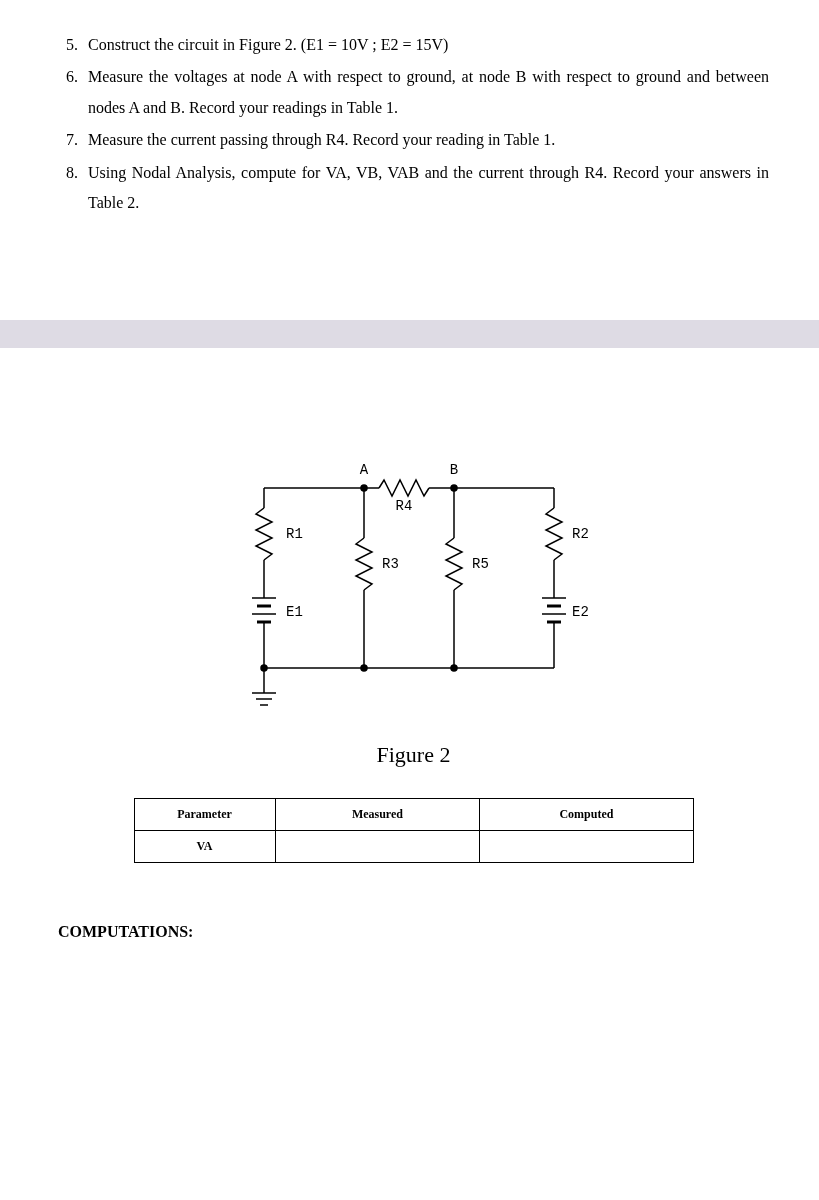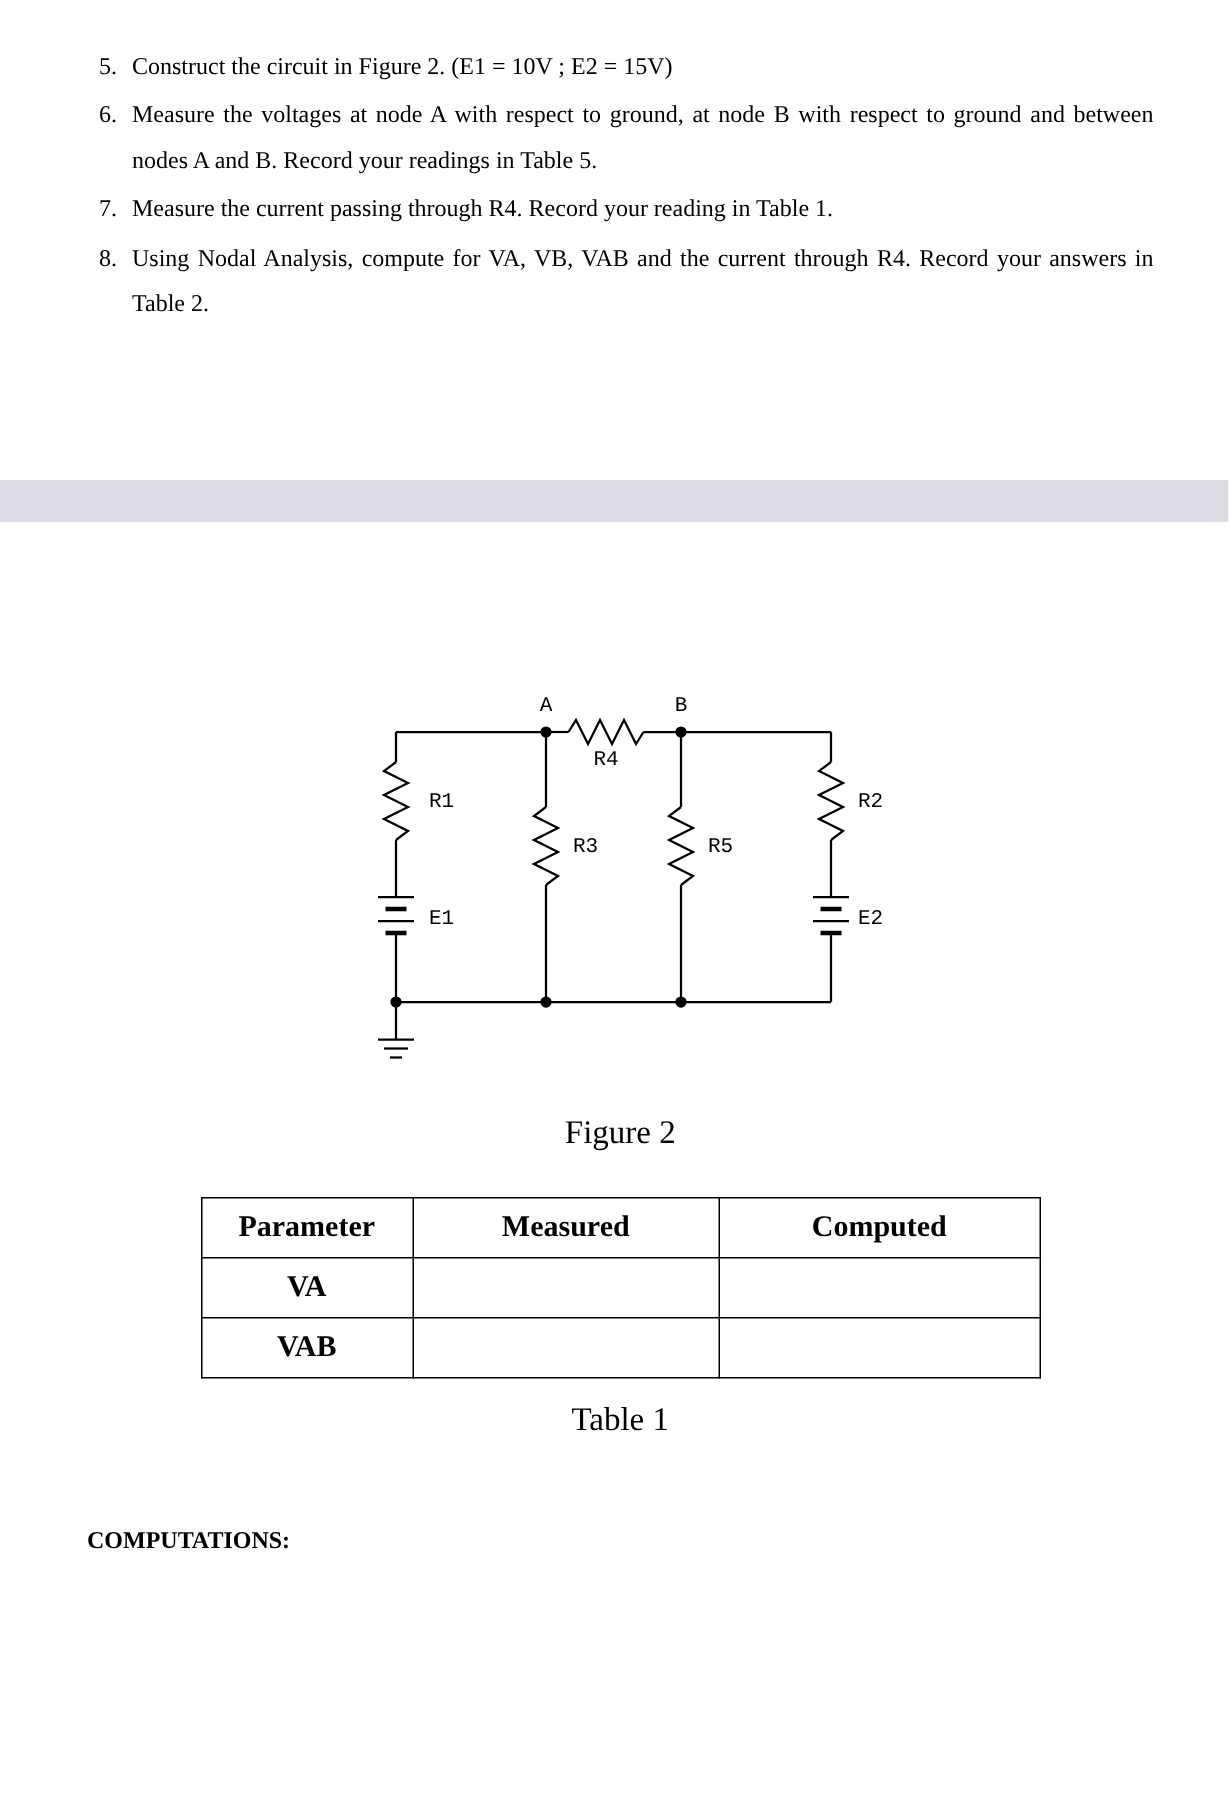--- a/index.html
+++ b/index.html
@@ -48,21 +48,21 @@
   table.data {
     border-collapse: collapse;
     margin: 0 auto 6px auto;
     width: 560px;
   }
   table.data th, table.data td {
     border: 1px solid #000;
     padding: 8px 10px;
     text-align: center;
     font-family: "Times New Roman", Times, serif;
-    font-size: 20px;
+    font-size: 12px;
   }
   table.data th {
     font-weight: bold;
   }
   table.data td.param {
     font-weight: bold;
     width: 120px;
   }
   .computations {
     font-weight: bold;
@@ -73,21 +73,21 @@
     font-family: "Courier New", monospace;
     font-size: 14px;
   }
 </style>
 </head>
 <body>
 
 <div class="page">
   <ol class="steps" start="5">
     <li>Construct the circuit in Figure 2. (E1 = 10V ; E2 = 15V)</li>
-    <li>Measure the voltages at node A with respect to ground, at node B with respect to ground and between nodes A and B. Record your readings in Table 5.</li>
+    <li>Measure the voltages at node A with respect to ground, at node B with respect to ground and between nodes A and B. Record your readings in Table 1.</li>
     <li>Measure the current passing through R4. Record your reading in Table 1.</li>
     <li>Using Nodal Analysis, compute for VA, VB, VAB and the current through R4. Record your answers in Table 2.</li>
   </ol>
 </div>
 
 <div class="divider-band"></div>
 
 <div class="page">
 
   <div class="figure-area">
@@ -167,23 +167,17 @@
         <th>Measured</th>
         <th>Computed</th>
       </tr>
     </thead>
     <tbody>
       <tr>
         <td class="param">VA</td>
         <td></td>
         <td></td>
       </tr>
-      <tr>
-        <td class="param">VAB</td>
-        <td></td>
-        <td></td>
-      </tr>
     </tbody>
   </table>
-  <div class="table-caption">Table 1</div>
 
   <div class="computations">COMPUTATIONS:</div>
 </div>
 
 </body></html>

